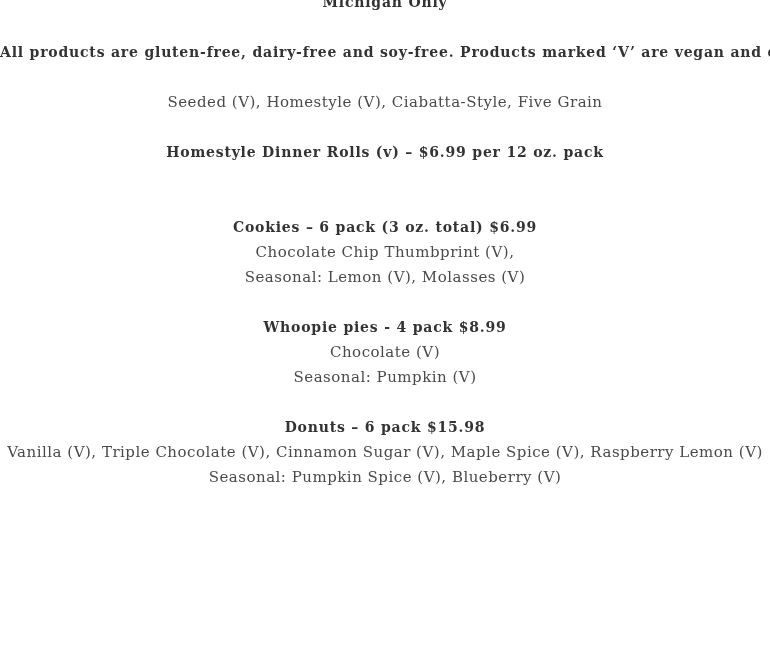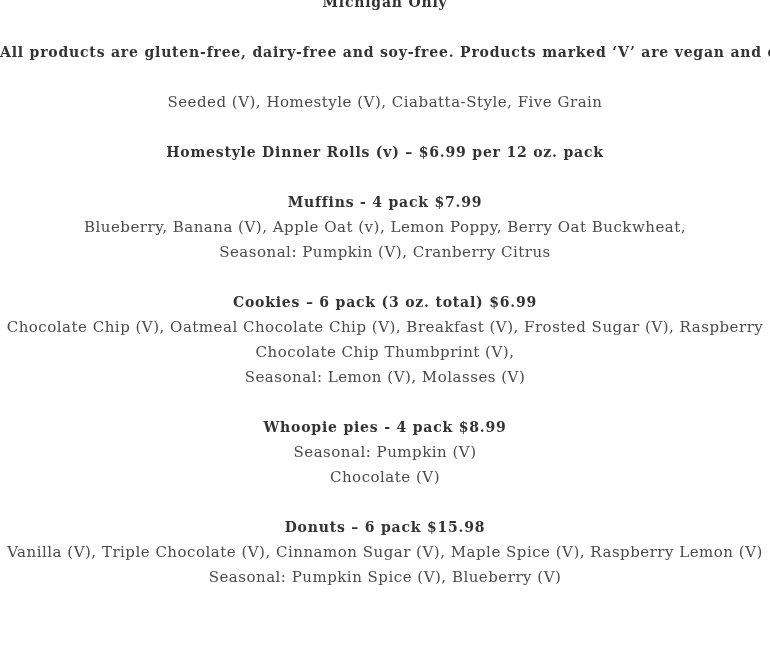--- a/index.html
+++ b/index.html
@@ -32,39 +32,33 @@
   <div>
     <div class="line plain">Seeded (V), Homestyle (V), Ciabatta-Style, Five Grain</div>
   </div>
   <div class="spacer"></div>
 
   <div>
     <div class="line bold">Homestyle Dinner Rolls (v) – $6.99 per 12 oz. pack</div>
   </div>
   <div class="spacer"></div>
 
-  <div>
-    <div class="line bold">Muffins - 4 pack $7.99</div>
-    <div class="line plain">Blueberry, Banana (V), Apple Oat (v), Lemon Poppy, Berry Oat Buckwheat,</div>
-    <div class="line plain">Seasonal: Pumpkin (V), Cranberry Citrus</div>
-  </div>
   <div class="spacer"></div>
 
   <div>
     <div class="line bold">Cookies – 6 pack (3 oz. total) $6.99</div>
-    <div class="line plain">Chocolate Chip (V), Oatmeal Chocolate Chip (V), Breakfast (V), Frosted Sugar (V), Raspberry</div>
     <div class="line plain">Chocolate Chip Thumbprint (V),</div>
     <div class="line plain">Seasonal: Lemon (V), Molasses (V)</div>
   </div>
   <div class="spacer"></div>
 
   <div>
     <div class="line bold">Whoopie pies - 4 pack $8.99</div>
+    <div class="line plain">Chocolate (V)</div>
     <div class="line plain">Seasonal: Pumpkin (V)</div>
-    <div class="line plain">Chocolate (V)</div>
   </div>
   <div class="spacer"></div>
 
   <div>
     <div class="line bold">Donuts – 6 pack $15.98</div>
     <div class="line plain">Vanilla (V), Triple Chocolate (V), Cinnamon Sugar (V), Maple Spice (V), Raspberry Lemon (V)</div>
     <div class="line plain">Seasonal: Pumpkin Spice (V), Blueberry (V)</div>
   </div>
 </div>
 

